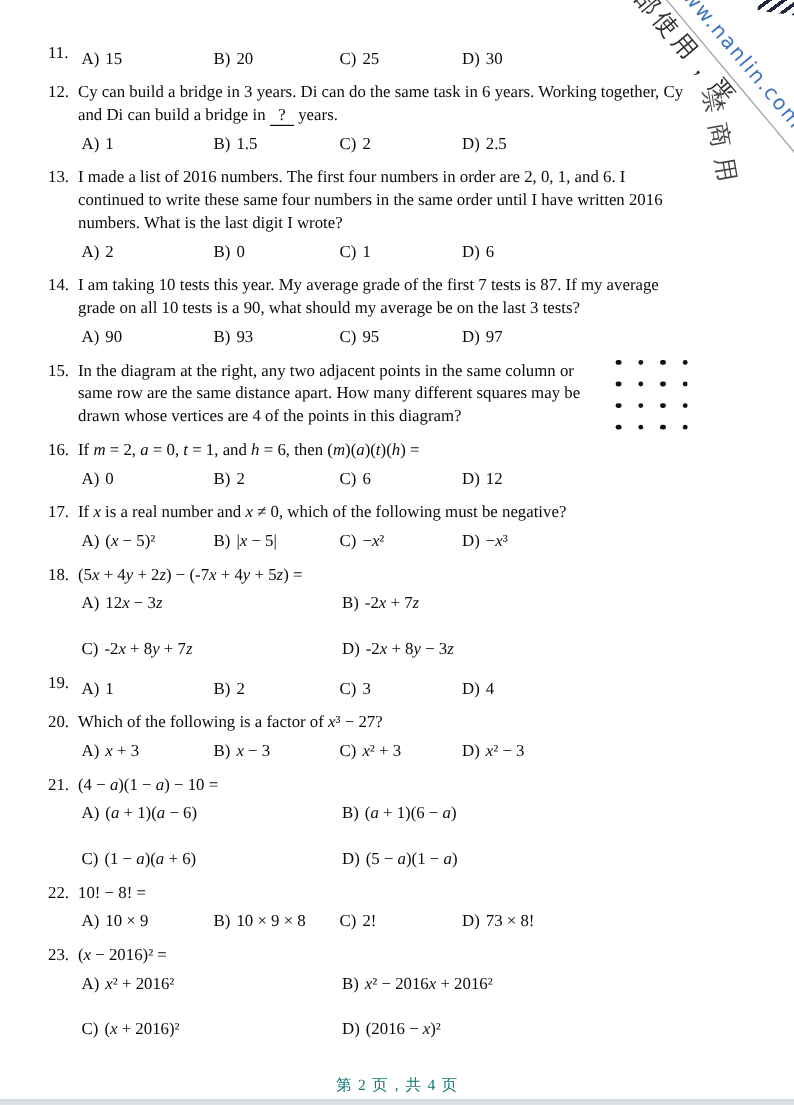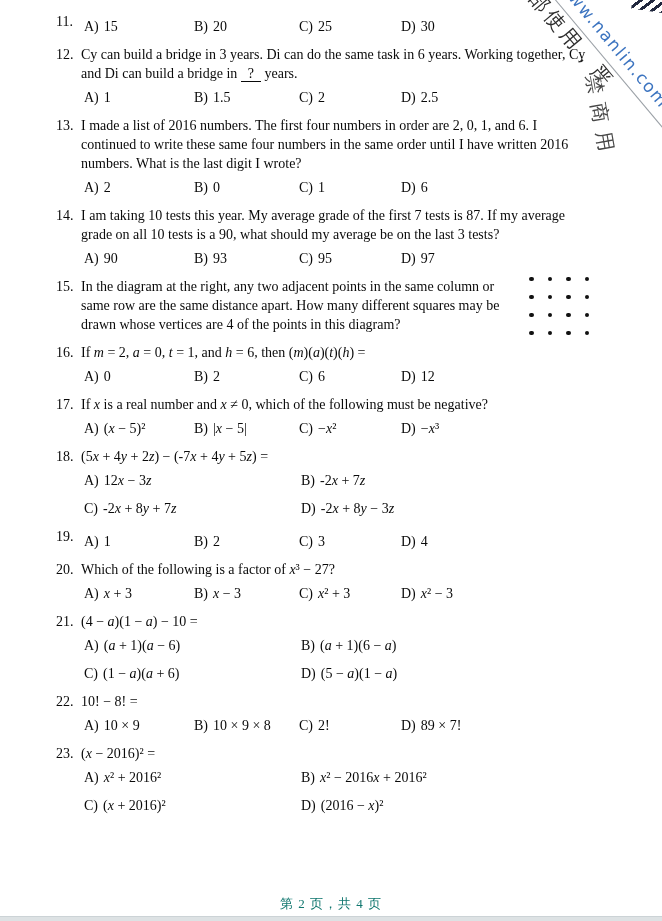--- a/index.html
+++ b/index.html
@@ -2,34 +2,34 @@
 <html><head>
 <meta charset="utf-8">
 <style>
   html,body{margin:0;padding:0}
   body{
     width:662px;height:921px;position:relative;overflow:hidden;
     background:#ffffff;color:#0a0a0a;
     font-family:"Liberation Serif","DejaVu Serif",serif;
     font-size:14px;
   }
-  .content{position:absolute;left:16px;top:0;right:0;box-sizing:border-box;padding:12px 56px 0 40px}
+  .content{position:absolute;left:0;top:0;right:0;box-sizing:border-box;padding:35px 56px 0 40px}
   .q{display:flex;margin-bottom:9px}
   .qnum{flex:none;width:25px;line-height:19px}
   .qbody{flex:1;position:relative;min-width:0}
   .stem{line-height:19px}
   .q.hasfig .stem{max-width:436px}
   i{font-style:italic}
   .blank{border-bottom:1px solid #0a0a0a;padding:0 7px}
   .opts{margin-top:5px;line-height:19px;padding-left:3px}
   .opts.row{display:flex}
   .opts.row .opt:nth-child(1){width:110px}
   .opts.row .opt:nth-child(2){width:105px}
   .opts.row .opt:nth-child(3){width:102px}
-  .opts.grid2{display:grid;grid-template-columns:217px auto;row-gap:9px;justify-content:start}
+  .opts.grid2{display:grid;grid-template-columns:217px auto;row-gap:19px;justify-content:start}
   .opt{white-space:nowrap}
   .olabel{margin-right:5px}
   
   .dotgrid{position:absolute;left:441px;top:-7px;display:grid;grid-template-columns:repeat(4,18.5px);grid-auto-rows:18px}
   .dot{width:4.5px;height:4.5px;background:#111;border-radius:50%;margin:auto}
   
   .footer{position:absolute;left:0;right:0;bottom:8px;text-align:center;font-size:13px;letter-spacing:1px;color:#0f766e}
   .bottombar{position:absolute;left:0;right:0;bottom:0;height:4px;background:#dde2e4;border-top:1px solid #ccd3d6}
   
   .wm{position:absolute;top:0;right:0;width:232px;height:272px;overflow:hidden;pointer-events:none}
@@ -207,21 +207,21 @@
         </div>
       </div>
       <div class="q">
         <div class="qnum">22.</div>
         <div class="qbody">
           <div class="stem">10! − 8! =</div>
           <div class="opts row">
             <span class="opt"><span class="olabel">A)</span><span class="otext">10 × 9</span></span>
             <span class="opt"><span class="olabel">B)</span><span class="otext">10 × 9 × 8</span></span>
             <span class="opt"><span class="olabel">C)</span><span class="otext">2!</span></span>
-            <span class="opt"><span class="olabel">D)</span><span class="otext">89 × 7!</span></span>
+            <span class="opt"><span class="olabel">D)</span><span class="otext">73 × 8!</span></span>
           </div>
         </div>
       </div>
       <div class="q">
         <div class="qnum">23.</div>
         <div class="qbody">
           <div class="stem">(<i>x</i> − 2016)² =</div>
           <div class="opts grid2">
             <span class="opt"><span class="olabel">A)</span><span class="otext"><i>x</i>² + 2016²</span></span>
             <span class="opt"><span class="olabel">B)</span><span class="otext"><i>x</i>² − 2016<i>x</i> + 2016²</span></span>

